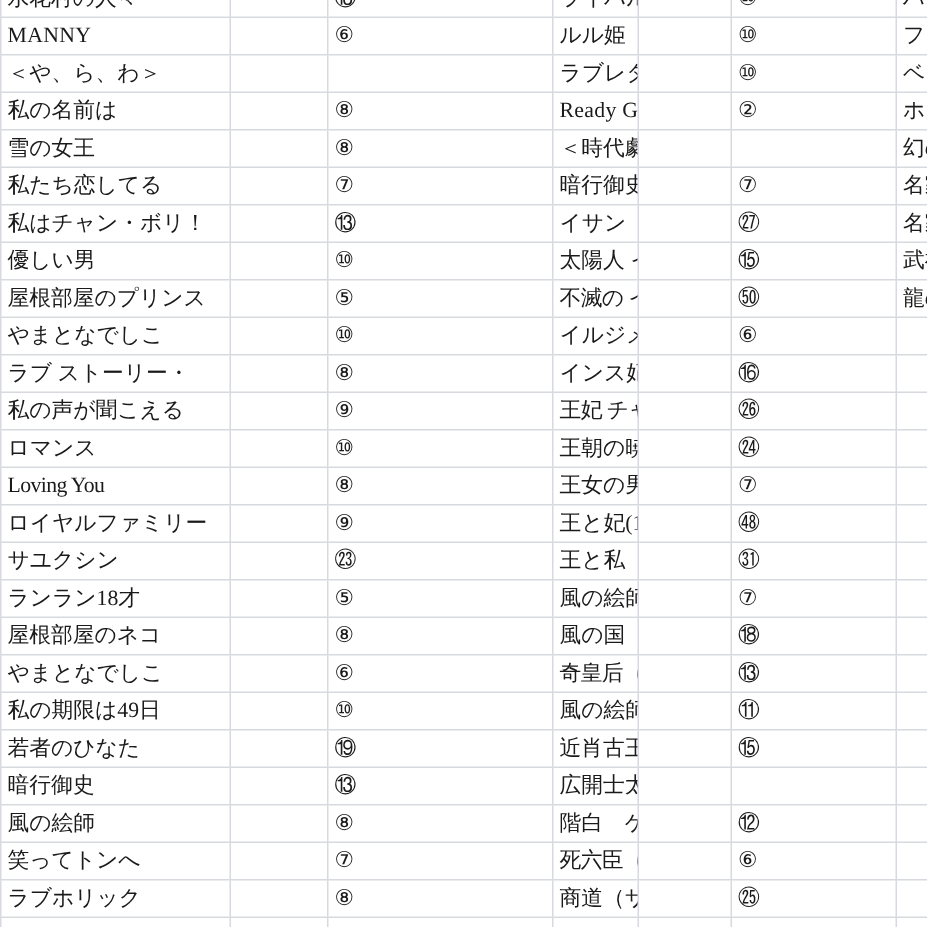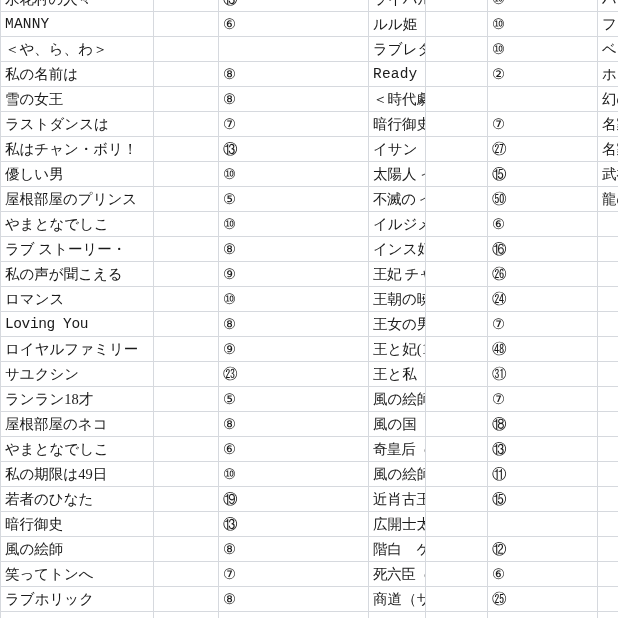--- a/index.html
+++ b/index.html
@@ -57,21 +57,21 @@
     font-size: 14px;
     color: #2b2b2b;
   }
   td.title {
     text-align: left;
   }
   td.hl {
     background: #c3c4c6;
   }
   td.latin {
-    font-family: Liberation Mono, monospace;
+    font-family: Liberation Serif, serif;
     letter-spacing: 0.2px;
   }
   td.tight {
     font-size: 13.6px;
     letter-spacing: -0.4px;
   }
   td.blank { }
 </style>
 </head>
 <body>
@@ -132,21 +132,21 @@
           <td class="title">雪の女王</td>
           <td class="blank"></td>
           <td class="num">⑧</td>
           <td class="title hl">＜時代劇＞</td>
           <td class="blank hl"></td>
           <td class="num"></td>
           <td class="title">幻の王女</td>
           <td class="num">⑮</td>
         </tr>
         <tr>
-          <td class="title">ラストダンスは</td>
+          <td class="title">私たち恋してる</td>
           <td class="blank"></td>
           <td class="num">⑦</td>
           <td class="title">暗行御史(</td>
           <td class="blank"></td>
           <td class="num">⑦</td>
           <td class="title">名家（ミョンガ）</td>
           <td class="num">④</td>
         </tr>
         <tr>
           <td class="title">私はチャン・ボリ！</td>

